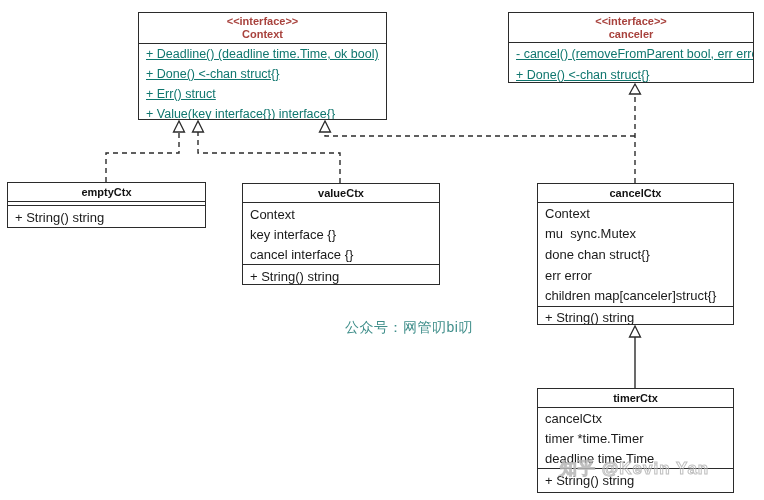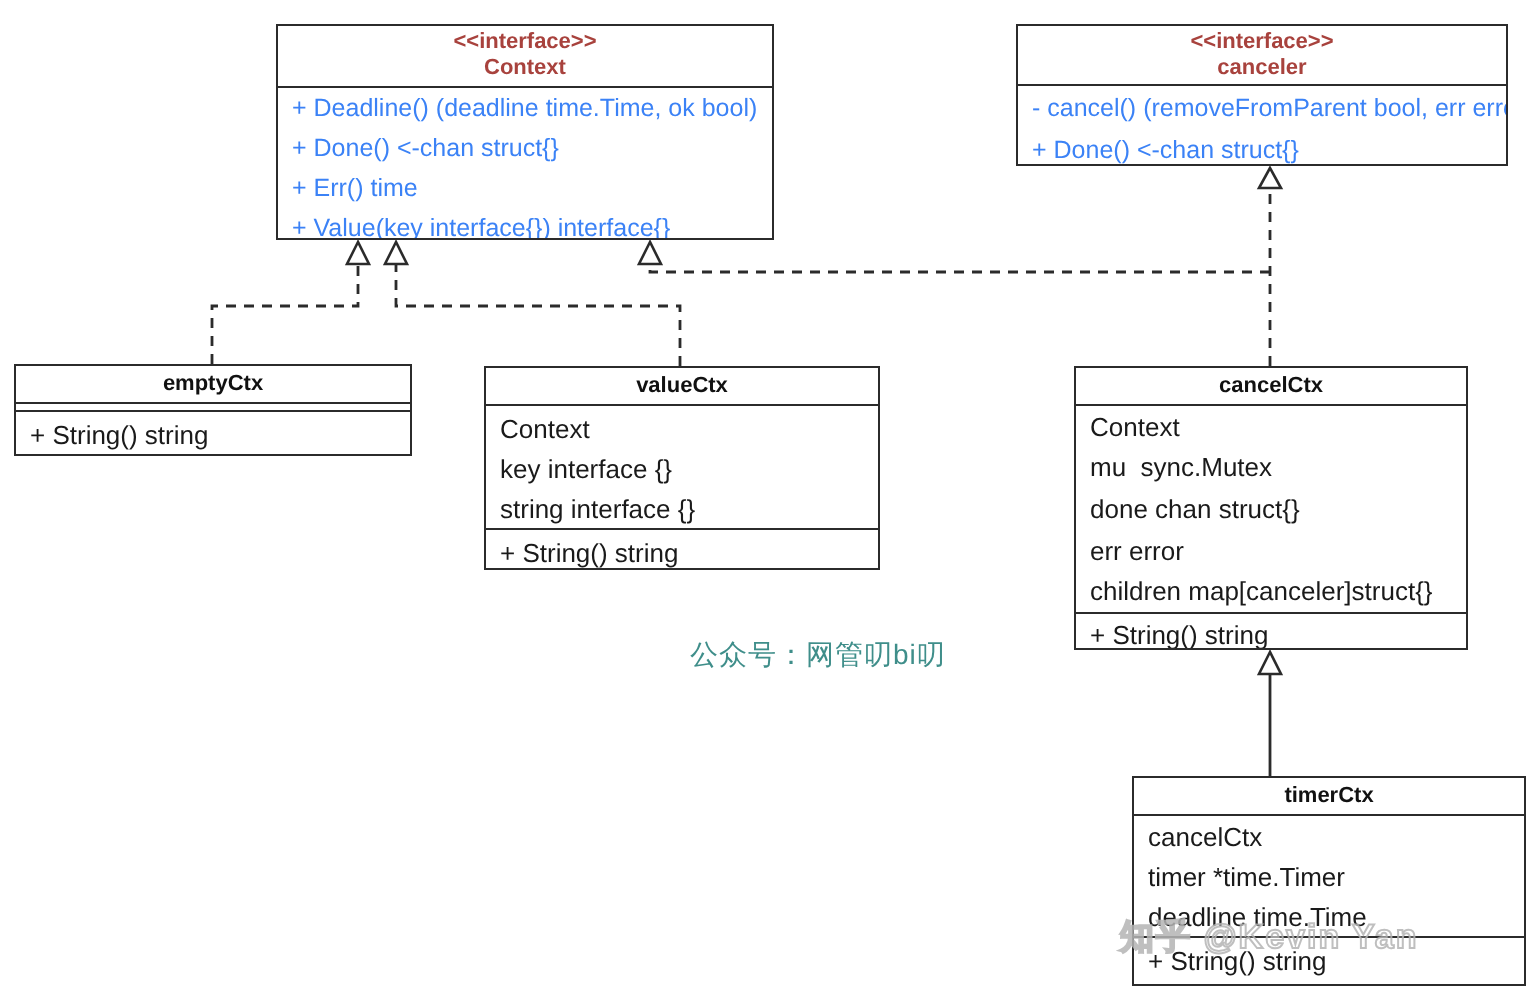--- a/index.html
+++ b/index.html
@@ -1,38 +1,39 @@
 <!DOCTYPE html>
 <html><head>
 <meta charset="utf-8">
 <style>
   html,body{margin:0;padding:0;background:#ffffff;}
   .canvas{
     position:relative;width:764px;height:500px;background:#ffffff;overflow:hidden;
     font-family:"Liberation Sans","DejaVu Sans",sans-serif;
+    border-radius:29px;
   }
   .connectors{position:absolute;left:0;top:0;}
   .connectors .dash{fill:none;stroke:#2b2b2b;stroke-width:1.4;stroke-dasharray:5 4;}
   .connectors .solid{fill:none;stroke:#2b2b2b;stroke-width:1.4;}
   .connectors .tri{fill:#ffffff;stroke:#2b2b2b;stroke-width:1.3;}
 
   .uml-box{
     position:absolute;box-sizing:border-box;background:#ffffff;
     border:1px solid #2b2b2b;display:flex;flex-direction:column;overflow:hidden;
   }
   .hdr{flex:none;display:flex;flex-direction:column;align-items:center;justify-content:center;padding:1px 2px;}
   .stereo{font-size:11px;font-weight:bold;line-height:13px;}
   .cname{font-size:11px;font-weight:bold;line-height:13px;}
   .attrs{flex:none;border-top:1px solid #2b2b2b;min-height:3px;}
   .methods{flex:1;border-top:1px solid #2b2b2b;}
   .uml-row{
     height:20px;display:flex;align-items:center;
     padding-left:7px;font-size:13px;white-space:pre;color:#1a1a1a;
   }
-  .iface .uml-row{font-size:12.5px;color:#3b82f6;height:20px;}
+  .iface .uml-row{font-size:12.5px;color:#0f766e;height:20px;text-decoration:underline;}
   .iface .stereo,.iface .cname{color:#a8423d;}
   .cls .cname{color:#111111;}
   .box-canceler .uml-row{height:21px;}
   .box-emptyctx .uml-row,.box-valuectx .methods .uml-row,
   .box-cancelctx .methods .uml-row,.box-timerctx .methods .uml-row{height:22px;}
   .box-cancelctx .attrs .uml-row{height:20.6px;}
 
   .note{
     position:absolute;left:345px;top:319px;font-size:14px;font-weight:500;
     color:#3f8e8a;letter-spacing:0.5px;text-align:center;
@@ -73,21 +74,21 @@
   </svg>
 
   <div class="uml-box iface box-context" style="left:138px;top:12px;width:249px;height:108px">
     <div class="hdr" style="height:28px">
       <div class="stereo">&lt;&lt;interface&gt;&gt;</div>
       <div class="cname">Context</div>
     </div>
     <div class="methods">
         <div class="uml-row">+ Deadline() (deadline time.Time, ok bool)</div>
         <div class="uml-row">+ Done() &lt;-chan struct{}</div>
-        <div class="uml-row">+ Err() time</div>
+        <div class="uml-row">+ Err() struct</div>
         <div class="uml-row">+ Value(key interface{}) interface{}</div>
       </div>
   </div>
 
   <div class="uml-box iface box-canceler" style="left:508px;top:12px;width:246px;height:71px">
     <div class="hdr" style="height:27px">
       <div class="stereo">&lt;&lt;interface&gt;&gt;</div>
       <div class="cname">canceler</div>
     </div>
     <div class="methods">
@@ -106,21 +107,21 @@
       </div>
   </div>
 
   <div class="uml-box cls box-valuectx" style="left:242px;top:183px;width:198px;height:102px">
     <div class="hdr" style="height:16px">
       <div class="cname">valueCtx</div>
     </div>
     <div class="attrs" style="padding-top:1px">
         <div class="uml-row">Context</div>
         <div class="uml-row">key interface {}</div>
-        <div class="uml-row">string interface {}</div>
+        <div class="uml-row">cancel interface {}</div>
       </div>
     <div class="methods">
         <div class="uml-row">+ String() string</div>
       </div>
   </div>
 
   <div class="uml-box cls box-cancelctx" style="left:537px;top:183px;width:197px;height:142px">
     <div class="hdr" style="height:16px">
       <div class="cname">cancelCtx</div>
     </div>
@@ -129,21 +130,21 @@
         <div class="uml-row">mu  sync.Mutex</div>
         <div class="uml-row">done chan struct{}</div>
         <div class="uml-row">err error</div>
         <div class="uml-row">children map[canceler]struct{}</div>
       </div>
     <div class="methods">
         <div class="uml-row">+ String() string</div>
       </div>
   </div>
 
-  <div class="uml-box cls box-timerctx" style="left:566px;top:388px;width:197px;height:105px">
+  <div class="uml-box cls box-timerctx" style="left:537px;top:388px;width:197px;height:105px">
     <div class="hdr" style="height:16px">
       <div class="cname">timerCtx</div>
     </div>
     <div class="attrs">
         <div class="uml-row">cancelCtx</div>
         <div class="uml-row">timer *time.Timer</div>
         <div class="uml-row">deadline time.Time</div>
       </div>
     <div class="methods">
         <div class="uml-row">+ String() string</div>

